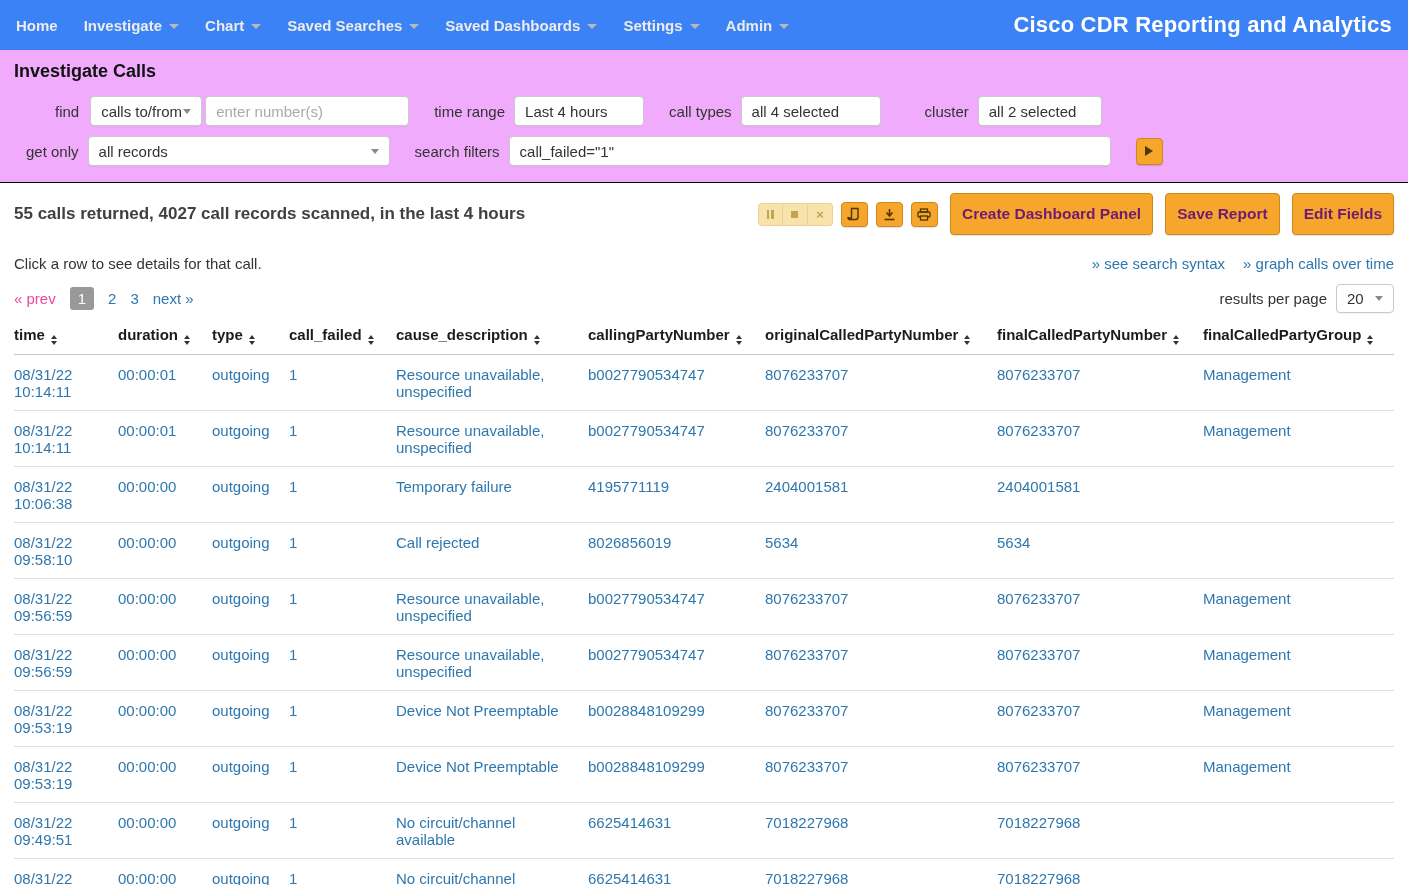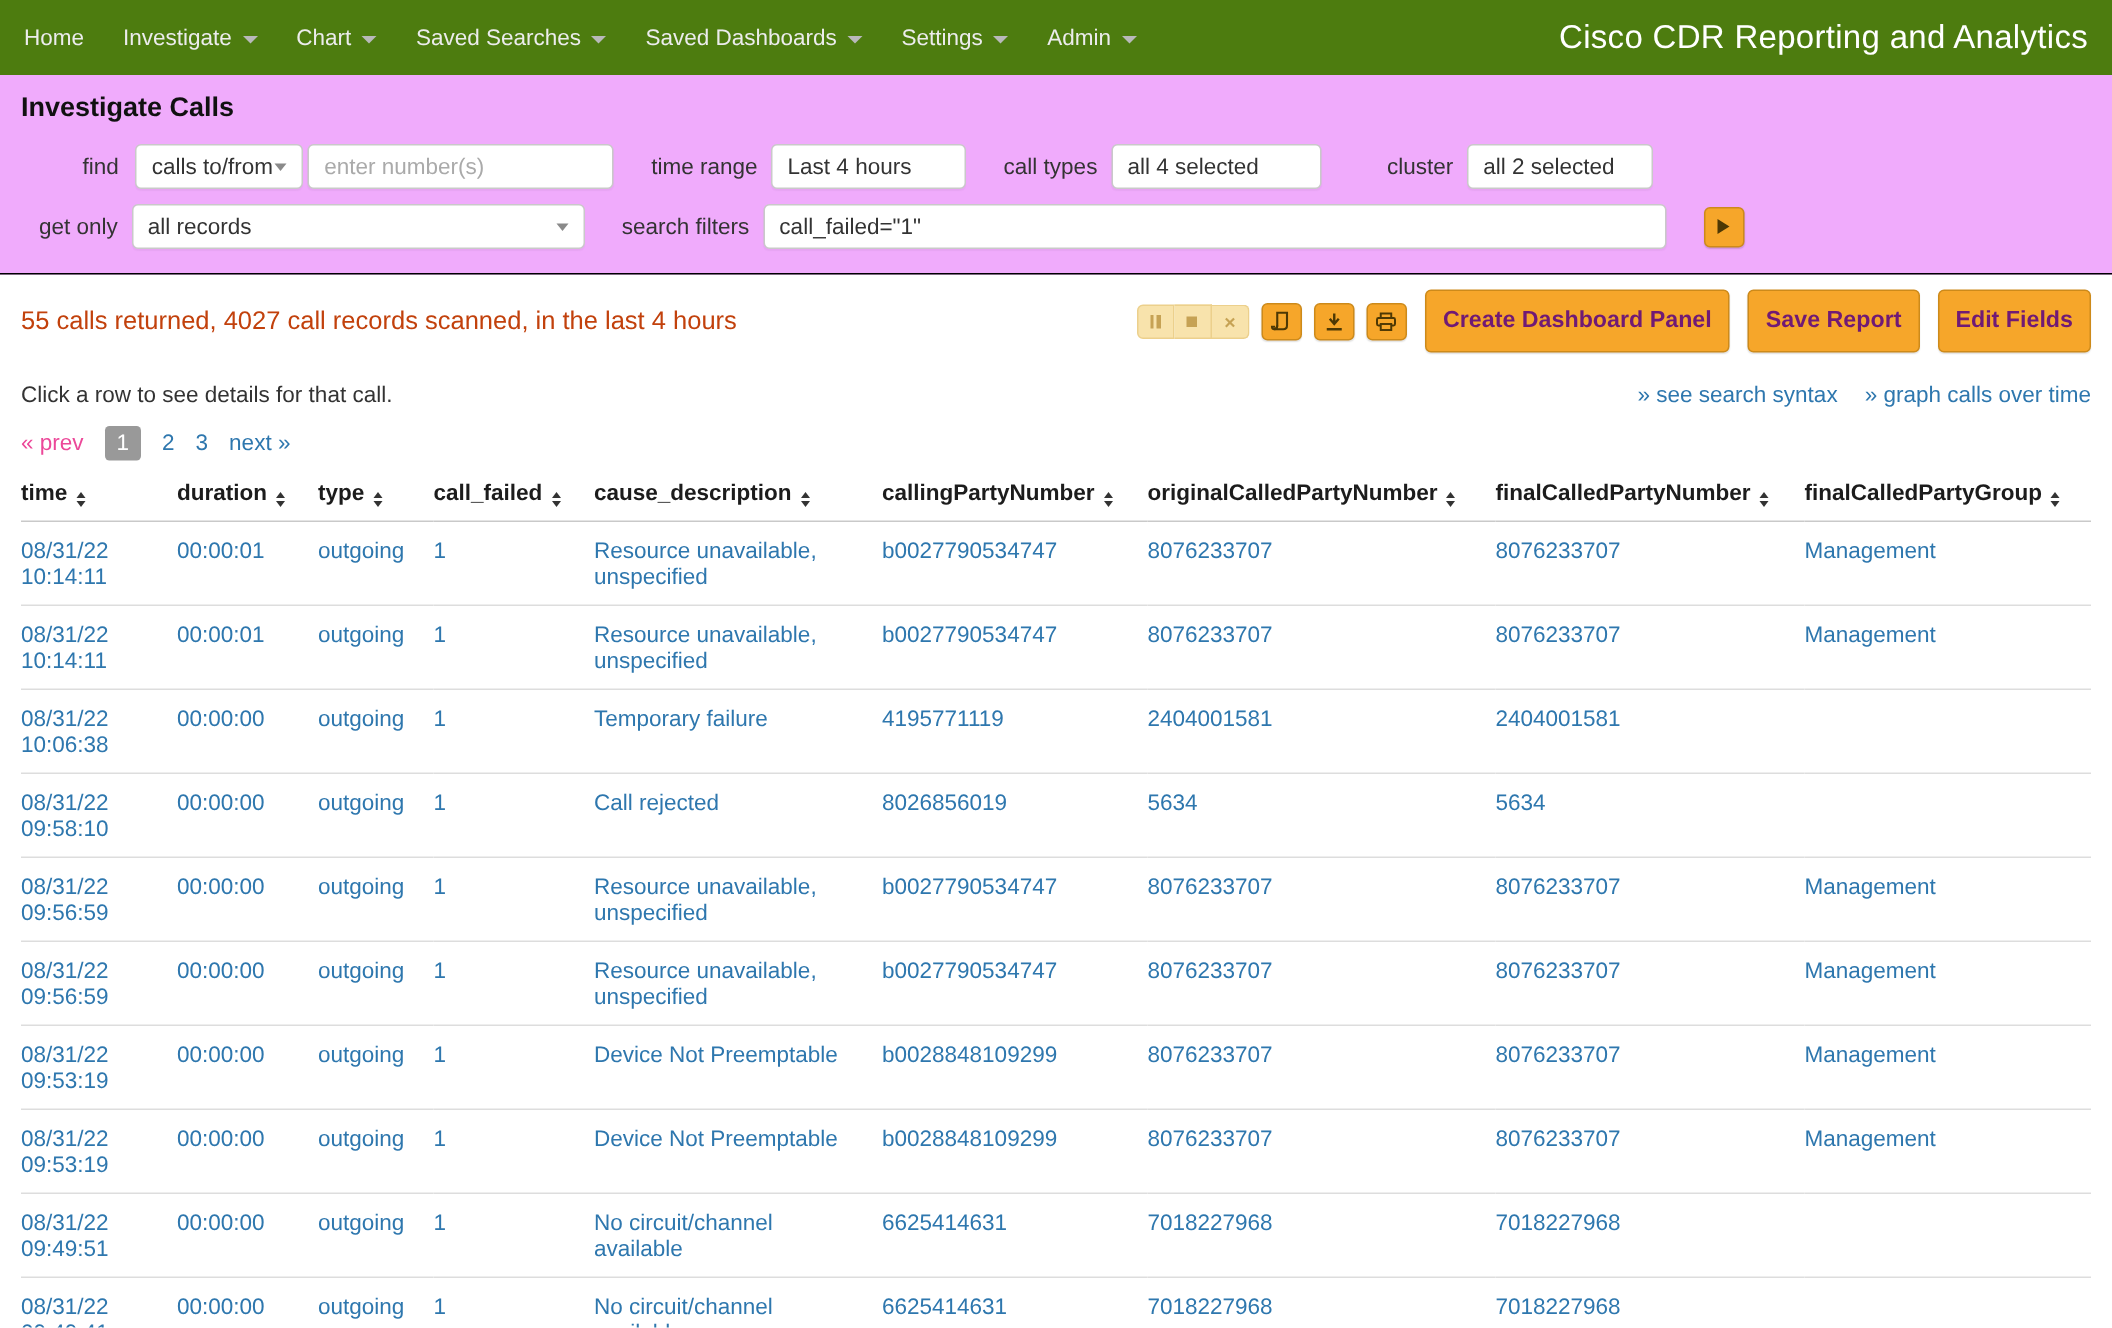--- a/index.html
+++ b/index.html
@@ -1,20 +1,20 @@
 <!DOCTYPE html>
 <html><head>
 <meta charset="utf-8">
 <style>
   * { box-sizing: border-box; margin: 0; padding: 0; }
   html,body { width:1408px; height:885px; overflow:hidden; background:#fff;
     font-family:"Liberation Sans", sans-serif; color:#222; font-size:15px; }
 
   
-  .nav { height:50px; background:#4d7c0f; display:flex; align-items:center; padding:0 16px; }
+  .nav { height:50px; background:#3b82f6; display:flex; align-items:center; padding:0 16px;font-weight:bold; }
   .nav-items { display:flex; align-items:center; }
   .nav-item { color:#ececec; font-size:15px; padding:0 13px; display:flex; align-items:center;
     cursor:pointer; white-space:nowrap; }
   .nav-item:first-child { padding-left:0; }
   .nav-caret { width:0; height:0; border-left:5px solid transparent; border-right:5px solid transparent;
     border-top:5px solid #b9b9ba; margin-left:7px; margin-top:2px; }
   .app-title { margin-left:auto; color:#ffffff; font-size:22px; letter-spacing:.2px; }
 
   
   .filter-area { background:#f0abfc; border-bottom:1px solid #000000; padding:11px 14px 16px; }
@@ -40,21 +40,21 @@
   .find-indent { margin-left:41px; }
   .getonly-indent { margin-left:12px; }
   .go-btn { width:27px; height:27px; margin-left:25px; background:#f6a62a; border:1px solid #cd8a1a;
     border-radius:4px; display:flex; align-items:center; justify-content:center; cursor:pointer;
     box-shadow:0 1px 1px rgba(0,0,0,.15); }
   .go-tri { width:0; height:0; border-top:5px solid transparent; border-bottom:5px solid transparent;
     border-left:8px solid #4d3804; }
 
   
   .results-head { display:flex; align-items:center; padding:10px 14px 8px; }
-  .summary { font-size:17px; font-weight:normal; color:#c2410c; }
+  .summary { font-size:17px; font-weight:bold; color:#404040; }
   .toolbar { margin-left:auto; display:flex; align-items:center; }
   .btn-group { display:flex; }
   .mini-btn { width:25px; height:23px; background:#f8e3ac; border:1px solid #ecd08c;
     display:flex; align-items:center; justify-content:center; cursor:default; }
   .mini-btn:first-child { border-radius:4px 0 0 4px; }
   .mini-btn:last-child { border-radius:0 4px 4px 0; }
   .mini-btn + .mini-btn { border-left:none; }
   .pause-bars { display:flex; gap:2px; }
   .pause-bars i { display:block; width:2.5px; height:9px; background:#c6a254; }
   .stop-sq { width:7px; height:7px; background:#c6a254; }
@@ -226,20 +226,27 @@
 <div class="pager-row">
   <div class="pager">
     <span class="pg-prev">« prev</span>
     <span class="pg-cur">1</span>
     <span id="page-links" style="display:flex;gap:14px;">
         <span class="pg-num">2</span>
         <span class="pg-num">3</span>
       </span>
     <span class="pg-next">next »</span>
   </div>
+  <div class="rpp">
+    <span class="flabel" style="margin-right:0">results per page</span>
+    <div class="box">
+      <span>20</span>
+      <span class="select-caret"></span>
+    </div>
+  </div>
 </div>
 
 <div class="table-wrap">
   <table>
     <colgroup>
       <col class="c0">
         <col class="c1">
         <col class="c2">
         <col class="c3">
         <col class="c4">

